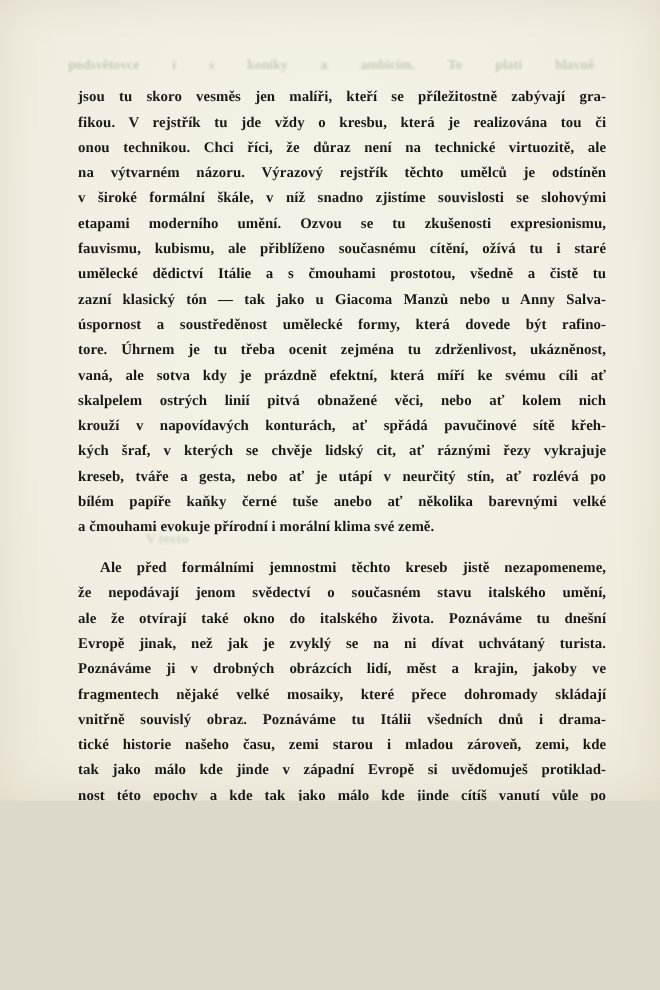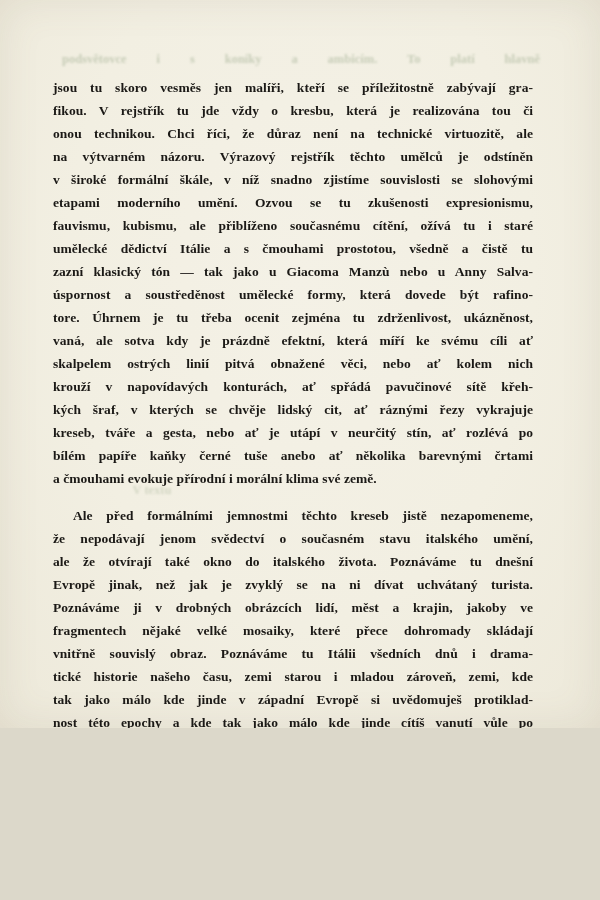--- a/index.html
+++ b/index.html
@@ -13,21 +13,21 @@
     width: 600px;
     height: 728px;
     overflow: hidden;
     background:
       radial-gradient(ellipse at 50% 38%, #f4f1e6 0%, #f2efe2 55%, #ede9da 100%);
     box-shadow: inset 0 0 40px rgba(120,110,85,0.12);
   }
   .text-block {
     position: absolute;
     top: 76px;
-    left: 53px;
+    left: 71px;
     width: 480px;
     color: #1b1916;
     font-weight: 700;
     font-size: 13.5px;
     letter-spacing: 0.05px;
   }
   .line {
     line-height: 23px;
     text-align: justify;
     text-align-last: justify;
@@ -90,21 +90,21 @@
         <div class="line">fauvismu, kubismu, ale přiblíženo současnému cítění, ožívá tu i staré</div>
         <div class="line">umělecké dědictví Itálie a s čmouhami prostotou, všedně a čistě tu</div>
         <div class="line">zazní klasický tón — tak jako u Giacoma Manzù nebo u Anny Salva-</div>
         <div class="line">úspornost a soustředěnost umělecké formy, která dovede být rafino-</div>
         <div class="line">tore. Úhrnem je tu třeba ocenit zejména tu zdrženlivost, ukázněnost,</div>
         <div class="line">vaná, ale sotva kdy je prázdně efektní, která míří ke svému cíli ať</div>
         <div class="line">skalpelem ostrých linií pitvá obnažené věci, nebo ať kolem nich</div>
         <div class="line">krouží v napovídavých konturách, ať spřádá pavučinové sítě křeh-</div>
         <div class="line">kých šraf, v kterých se chvěje lidský cit, ať ráznými řezy vykrajuje</div>
         <div class="line">kreseb, tváře a gesta, nebo ať je utápí v neurčitý stín, ať rozlévá po</div>
-        <div class="line">bílém papíře kaňky černé tuše anebo ať několika barevnými črtami</div>
+        <div class="line">bílém papíře kaňky černé tuše anebo ať několika barevnými velké</div>
         <div class="line last">a čmouhami evokuje přírodní i morální klima své země.</div>
       </div>
     <div class="paragraph paragraph-2">
         <div class="line">Ale před formálními jemnostmi těchto kreseb jistě nezapomeneme,</div>
         <div class="line">že nepodávají jenom svědectví o současném stavu italského umění,</div>
         <div class="line">ale že otvírají také okno do italského života. Poznáváme tu dnešní</div>
         <div class="line">Evropě jinak, než jak je zvyklý se na ni dívat uchvátaný turista.</div>
         <div class="line">Poznáváme ji v drobných obrázcích lidí, měst a krajin, jakoby ve</div>
         <div class="line">fragmentech nějaké velké mosaiky, které přece dohromady skládají</div>
         <div class="line">vnitřně souvislý obraz. Poznáváme tu Itálii všedních dnů i drama-</div>

